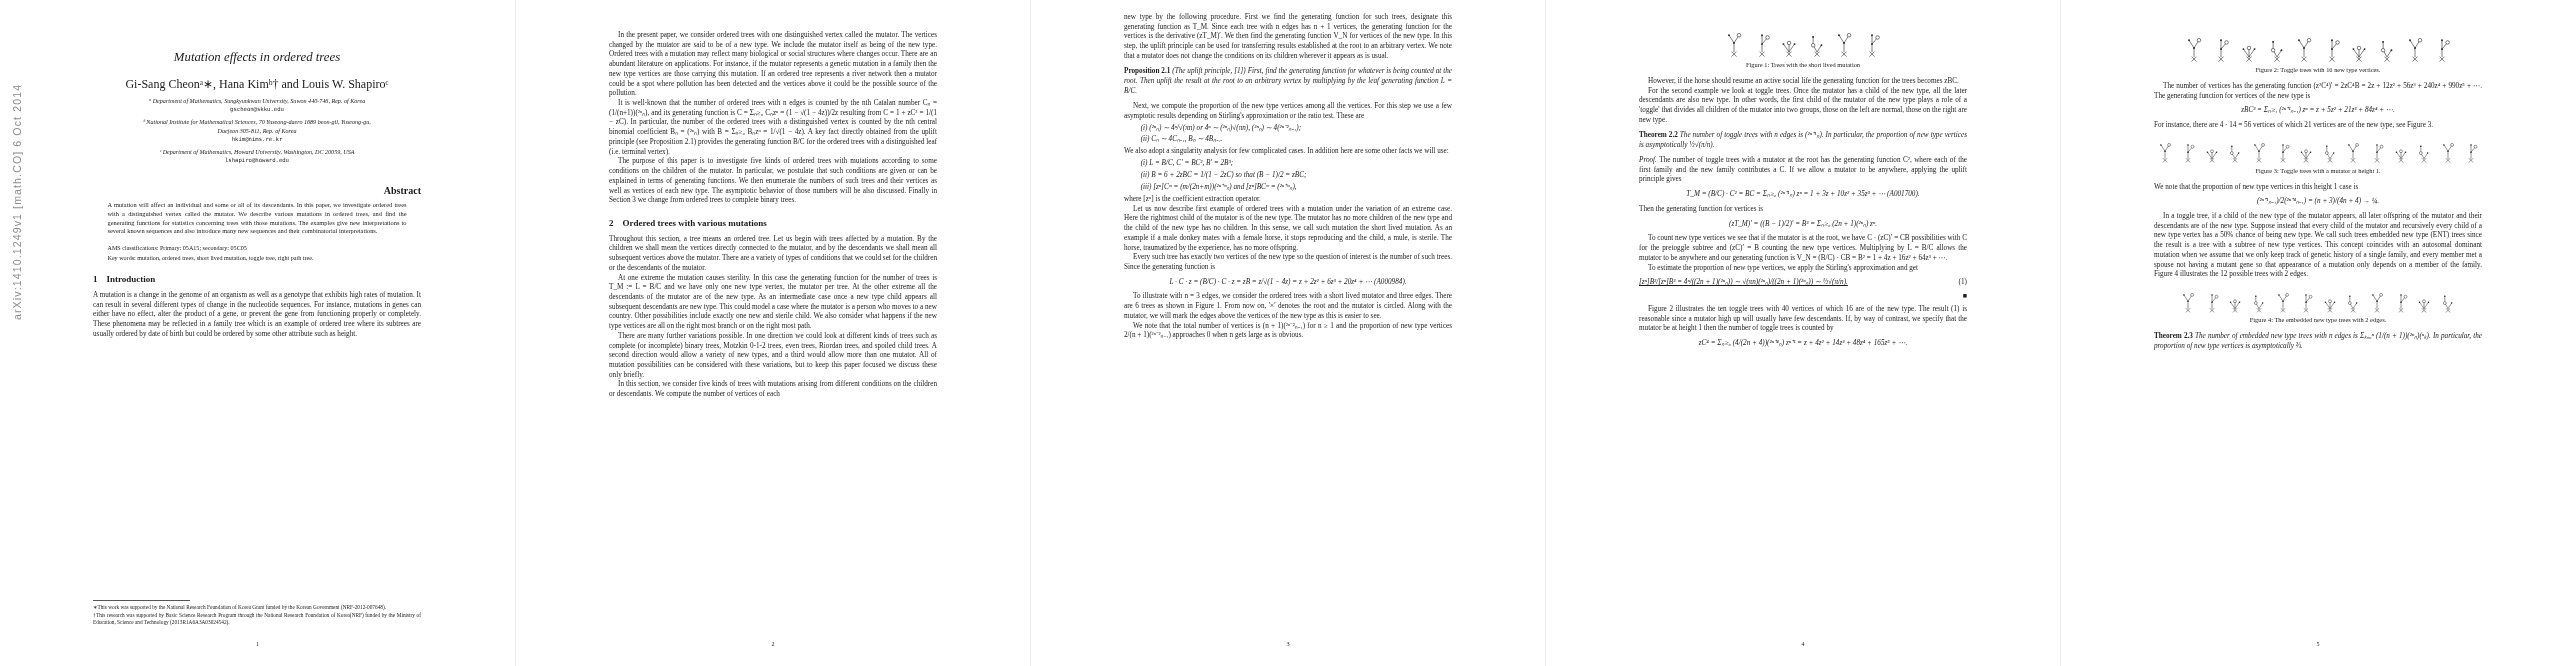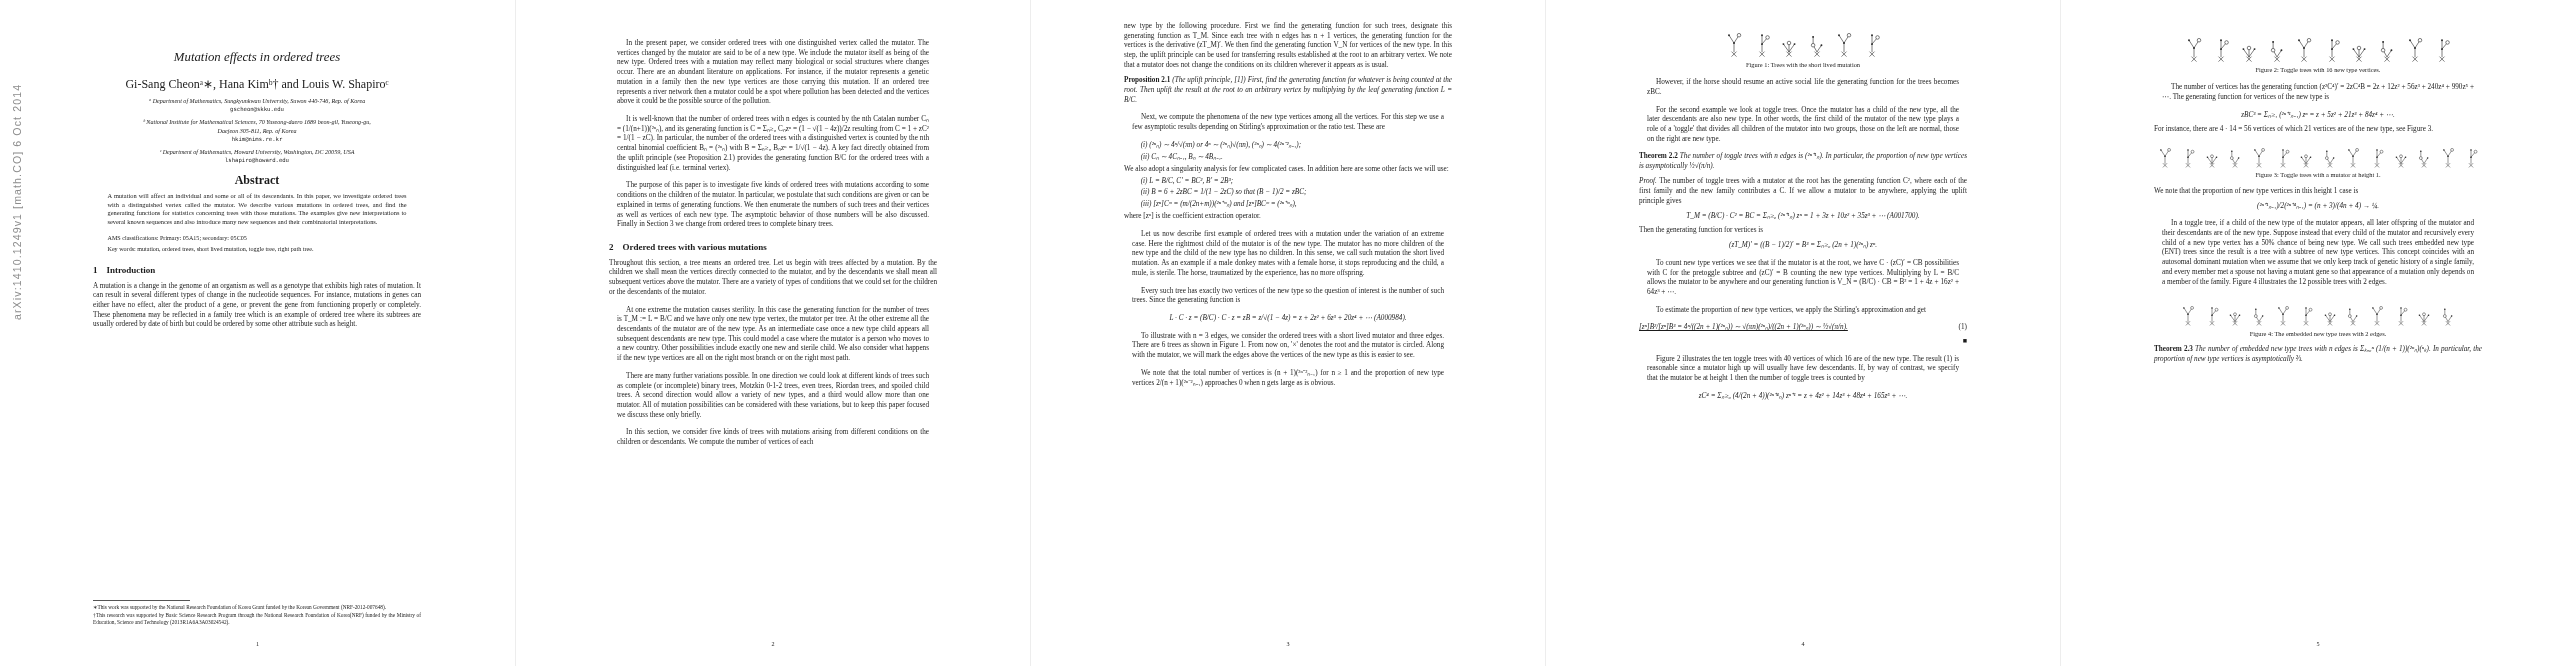--- a/index.html
+++ b/index.html
@@ -10,48 +10,48 @@
     font-family:"Liberation Serif", serif;
     overflow:hidden;
   }
   .spread { display:flex; width:2576px; height:667px; }
   .page { position:relative; width:515px; height:667px; background:#ffffff; flex:0 0 515px; overflow:hidden; }
   .page + .page { border-left:0.6px solid #ededed; }
 
   .col { position:absolute; left:93px; width:328px; font-size:7.2px; line-height:1.35; text-align:justify; }
   .col1 { top:49px; }
   .col2 { top:31px; }
-  .col3 { top:22px; }
+  .col3 { top:13px; }
   .col4 { top:25px; }
   .col5 { top:30px; }
 
   .arxiv {
     position:absolute; top:320px; left:11px;
     transform:rotate(-90deg); transform-origin:0 0;
     white-space:nowrap;
     font-family:"Liberation Sans", sans-serif;
     font-size:10.6px; letter-spacing:1.1px;
     color:#8c8c8c;
   }
 
   .title { text-align:center; font-size:12.8px; font-weight:normal;font-style:italic; }
   .authors { text-align:center; margin-top:10px; font-size:12px; }
   .affil { text-align:center; font-style:italic; font-size:6.1px; margin-top:4.4px; }
   .affil2 { text-align:center; font-style:italic; font-size:6.1px; margin-top:0.6px; }
   .email { text-align:center; font-size:5.6px; margin-top:1.1px; font-family:"DejaVu Sans Mono", monospace; }
 
-  .abs-head { text-align:center; font-weight:bold; font-size:12px; margin-top:7px; }
+  .abs-head { text-align:right; font-weight:bold; font-size:10px; margin-top:19px; }
   .abstract { margin:3.9px 14.5px 0; font-size:6.4px; line-height:1.34; }
   .meta { margin:7.8px 14.5px 0; font-size:6.1px; }
   .meta + .meta { margin-top:2.2px; }
 
   .sec { font-size:9px; font-weight:bold; margin:11px 0 5.6px; text-align:left; }
 
   p.b  { margin:0; }
-  p.bi { margin:8px; text-indent:9px; }
+  p.bi { margin:0; text-indent:9px; }
 
   .prop, .thm { margin:5.6px 0; font-style:italic; }
   .lbl { font-weight:bold; font-style:normal; }
   .plbl { font-style:italic; }
 
   .eq { text-align:center; font-style:italic; margin:5px 0; }
   .eqwrap { position:relative; text-align:left; font-style:italic; margin:5px 0;text-decoration:underline; }
   .eqnum { position:absolute; right:0; top:0; font-style:normal; }
   .qedline { text-align:right; margin:-1.1px 0 3.3px; }
 
@@ -118,21 +118,21 @@
     <div class="pageno">2</div>
   </div>
 
   <div class="page">
     <div class="col col3">
       <p class="b">new type by the following procedure. First we find the generating function for such trees, designate this generating function as T_M. Since each tree with n edges has n + 1 vertices, the generating function for the vertices is the derivative (zT_M)′. We then find the generating function V_N for vertices of the new type. In this step, the uplift principle can be used for transferring results established at the root to an arbitrary vertex. We note that a mutator does not change the conditions on its children wherever it appears as is usual.</p>
       <p class="prop">
         <span class="lbl">Proposition 2.1</span>
         <span>(The uplift principle, [1]) First, find the generating function for whatever is being counted at the root. Then uplift the result at the root to an arbitrary vertex by multiplying by the leaf generating function L = B/C.</span>
       </p>
-      <p class="bi">Next, we compute the phenomena of the new type vertices among all the vertices. For this step we use a few asymptotic results depending on Stirling's approximation or the ratio test. These are</p>
+      <p class="bi">Next, we compute the proportion of the new type vertices among all the vertices. For this step we use a few asymptotic results depending on Stirling's approximation or the ratio test. These are</p>
       <div class="mitem">(i)  (²ⁿₙ) ∼ 4ⁿ/√(πn)  or  4ⁿ ∼ (²ⁿₙ)√(πn),   (²ⁿₙ) ∼ 4(²ⁿ⁻²ₙ₋₁);</div>
       <div class="mitem">(ii)  Cₙ ∼ 4Cₙ₋₁,  Bₙ ∼ 4Bₙ₋₁.</div>
       <p class="b">We also adopt a singularity analysis for few complicated cases. In addition here are some other facts we will use:</p>
       <div class="mitem">(i)  L = B/C,  C′ = BC²,  B′ = 2B³;</div>
       <div class="mitem">(ii)  B = 6 + 2zBC = 1/(1 − 2zC)  so that  (B − 1)/2 = zBC;</div>
       <div class="mitem">(iii)  [zⁿ]Cᵐ = (m/(2n+m))(²ⁿ⁺ᵐₙ)  and  [zⁿ]BCᵐ = (²ⁿ⁺ᵐₙ),</div>
       <p class="b mwhere">where [zⁿ] is the coefficient extraction operator.</p>
       <p class="bi">Let us now describe first example of ordered trees with a mutation under the variation of an extreme case. Here the rightmost child of the mutator is of the new type. The mutator has no more children of the new type and the child of the new type has no children. In this sense, we call such mutation the short lived mutation. As an example if a male donkey mates with a female horse, it stops reproducing and the child, a mule, is sterile. The horse, traumatized by the experience, has no more offspring.</p>
       <p class="bi">Every such tree has exactly two vertices of the new type so the question of interest is the number of such trees. Since the generating function is</p>
       <div class="eq">L · C · z = (B/C) · C · z = zB = z/√(1 − 4z) = z + 2z² + 6z³ + 20z⁴ + ⋯   (A000984).</div>

